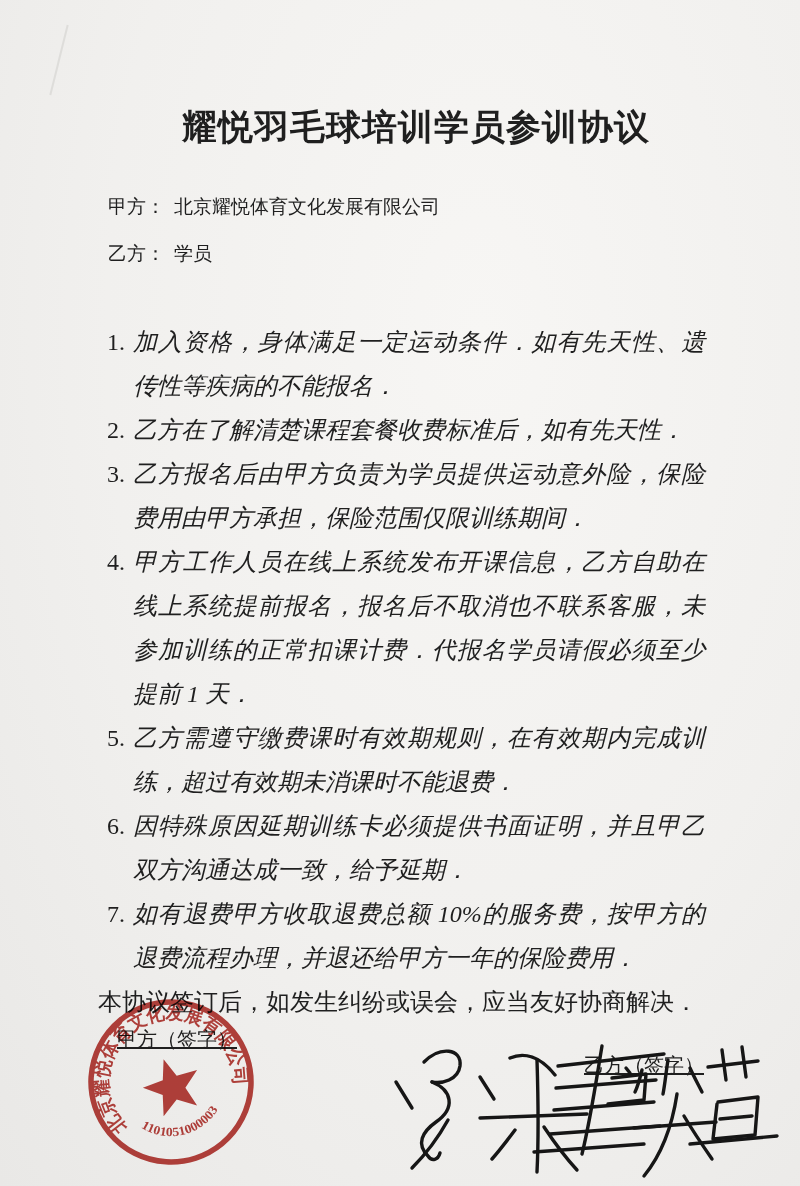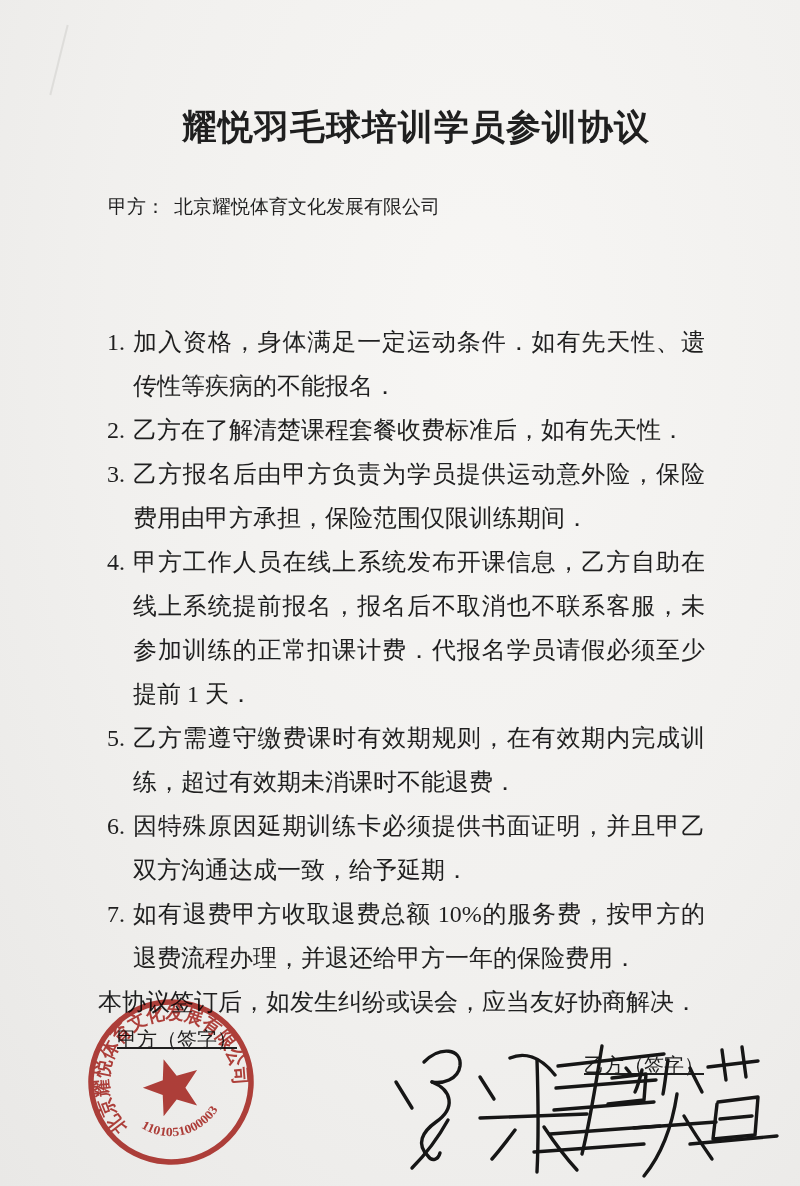--- a/index.html
+++ b/index.html
@@ -24,21 +24,21 @@
   .party-name{margin-left:9px;}
   .bodytext{
     position:absolute;left:98px;top:320px;width:612px;
     font-size:24px;line-height:44px;
   }
   .clause-list{list-style:none;margin:0;padding:0;}
   .clause{display:flex;}
   .clause .num{flex:none;width:26px;margin-left:9px;}
   .clause .txt{
     display:block;width:572px;
-    text-align:justify;text-align-last:left;
+    text-align:justify;text-align-last:left;font-style:italic;
   }
   .closing{margin:0;width:606px;font-family:Liberation Serif, serif;}
   .sig-label{position:absolute;font-size:20px;white-space:nowrap;text-decoration:underline;}
   #sig-a{left:117px;top:1026px;z-index:1;}
   #sig-b{left:584px;top:1052px;z-index:1;}
   .stamp{
     position:absolute;left:81px;top:987px;width:180px;height:196px;
     mix-blend-mode:multiply;opacity:.93;z-index:2;
   }
   .stamp text{font-family:"Liberation Serif","DejaVu Serif",serif;font-weight:700;}
@@ -55,20 +55,21 @@
 <body>
 
 <div class="page">
 
   <div class="scratch"></div>
 
   <h1 class="title">耀悦羽毛球培训学员参训协议</h1>
 
   <div class="parties">
     <div class="party-line"><span>甲方：</span><span class="party-name">北京耀悦体育文化发展有限公司</span></div>
+    <div class="party-line"><span>乙方：</span><span class="party-name">学员</span></div>
   </div>
 
   <div class="bodytext">
     <ol class="clause-list">
       <li class="clause">
           <span class="num">1.</span>
           <span class="txt">加入资格，身体满足一定运动条件．如有先天性、遗传性等疾病的不能报名．</span>
         </li>
       <li class="clause">
           <span class="num">2.</span>

